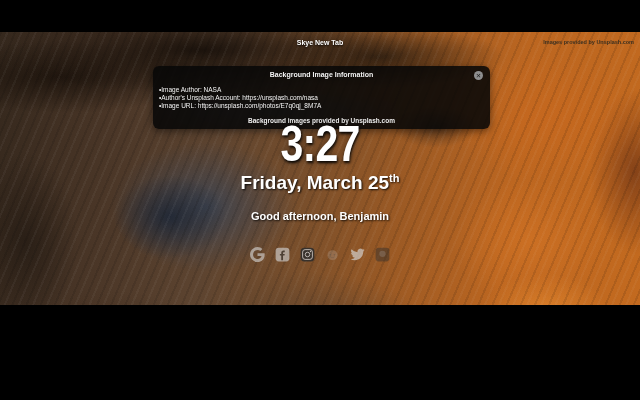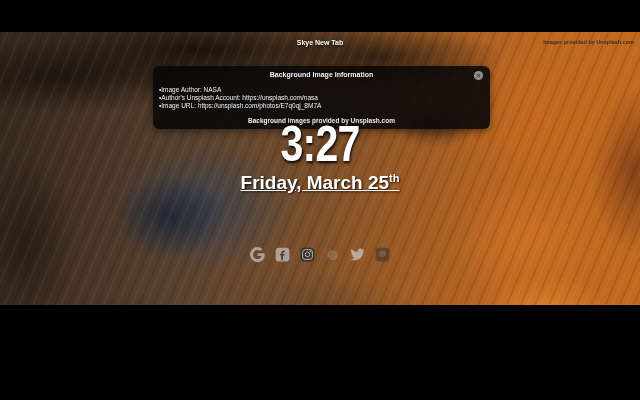--- a/index.html
+++ b/index.html
@@ -50,21 +50,21 @@
   .popup-lines{position:absolute;left:6px;top:20px;display:flex;flex-direction:column;gap:1px;}
   .popup-lines div{font-size:6.5px;line-height:7px;color:#f5f5f5;white-space:nowrap;}
   .popup-footer{position:absolute;bottom:5px;left:0;width:100%;text-align:center;
     font-size:6.5px;font-weight:bold;color:#ededed;}
 
   .clock{position:absolute;top:119px;left:0;width:640px;text-align:center;
     font-size:50px;line-height:1;font-weight:bold;color:#fff;letter-spacing:-1px;
     transform:scaleX(.82);transform-origin:320px 0;
     text-shadow:1px 2px 3px rgba(0,0,0,.9),0 0 8px rgba(0,0,0,.45);}
   .date{position:absolute;top:172px;left:0;width:640px;text-align:center;
-    font-size:19px;font-weight:bold;color:#fff;text-shadow:1px 1px 2px rgba(0,0,0,.85);text-decoration:underline;}
+    font-size:19px;font-weight:bold;color:#fff;text-shadow:1px 1px 2px rgba(0,0,0,.85);}
   .date sup{font-size:11px;}
   .greeting{position:absolute;top:210px;left:0;width:640px;text-align:center;
     font-size:11px;font-weight:600;color:#fff;text-shadow:1px 1px 2px rgba(0,0,0,.85);}
 
   .social-row{position:absolute;top:247px;left:0;width:640px;display:flex;
     justify-content:center;align-items:center;gap:10px;}
   .sicon{width:15px;height:15px;cursor:pointer;display:flex;align-items:center;justify-content:center;}
   .sicon svg{display:block;}
 
   .search{position:absolute;left:4px;top:345px;display:flex;align-items:flex-end;gap:5px;}
@@ -93,20 +93,21 @@
         <div>•Author's Unsplash Account: https://unsplash.com/nasa</div>
         <div>•Image URL: https://unsplash.com/photos/E7q0qj_8M7A</div>
       </div>
       <div class="popup-footer">Background images provided by Unsplash.com</div>
     </div>
 
     <div class="clock">3:27</div>
     <div class="date">
       <span>Friday, March 25</span><sup>th</sup>
     </div>
+    <div class="greeting">Good afternoon, Benjamin</div>
 
     <div class="social-row">
       <div class="sicon">
         <svg viewBox="0 0 48 48" width="15" height="15" opacity="0.6">
           <path fill="#d9d9d9" d="M24 9.5c3.54 0 6.71 1.22 9.21 3.6l6.85-6.85C35.9 2.38 30.47 0 24 0 14.62 0 6.51 5.38 2.56 13.22l7.98 6.19C12.43 13.72 17.74 9.5 24 9.5z M46.98 24.55c0-1.57-.15-3.09-.38-4.55H24v9.02h12.94c-.58 2.96-2.26 5.48-4.78 7.18l7.73 6c4.51-4.18 7.09-10.36 7.09-17.65z M10.53 28.59c-.48-1.45-.76-2.99-.76-4.59s.27-3.14.76-4.59l-7.98-6.19C.92 16.46 0 20.12 0 24c0 3.88.92 7.54 2.56 10.78l7.97-6.19z M24 48c6.48 0 11.93-2.13 15.89-5.81l-7.73-6c-2.15 1.45-4.92 2.3-8.16 2.3-6.26 0-11.57-4.22-13.47-9.91l-7.98 6.19C6.51 42.62 14.62 48 24 48z"></path>
         </svg>
       </div>
       <div class="sicon">
         <svg viewBox="0 0 24 24" width="15" height="15" opacity="0.65">
           <rect x="1" y="1" width="22" height="22" rx="5" fill="#cfcfcf"></rect>

